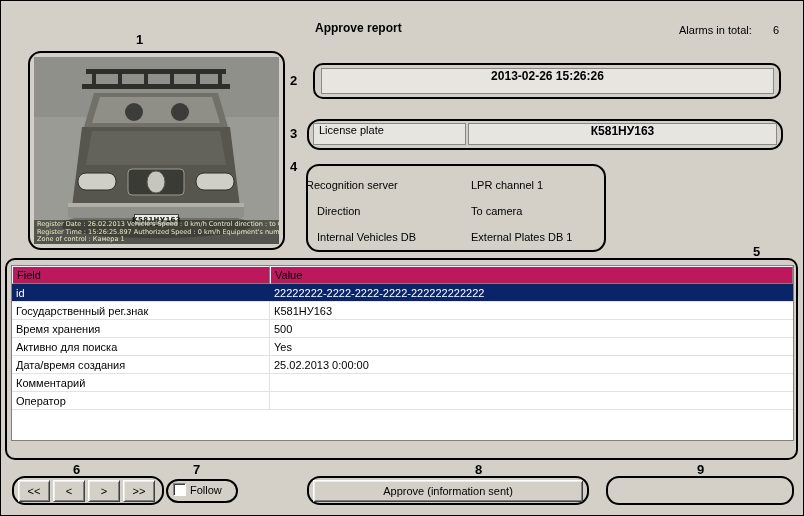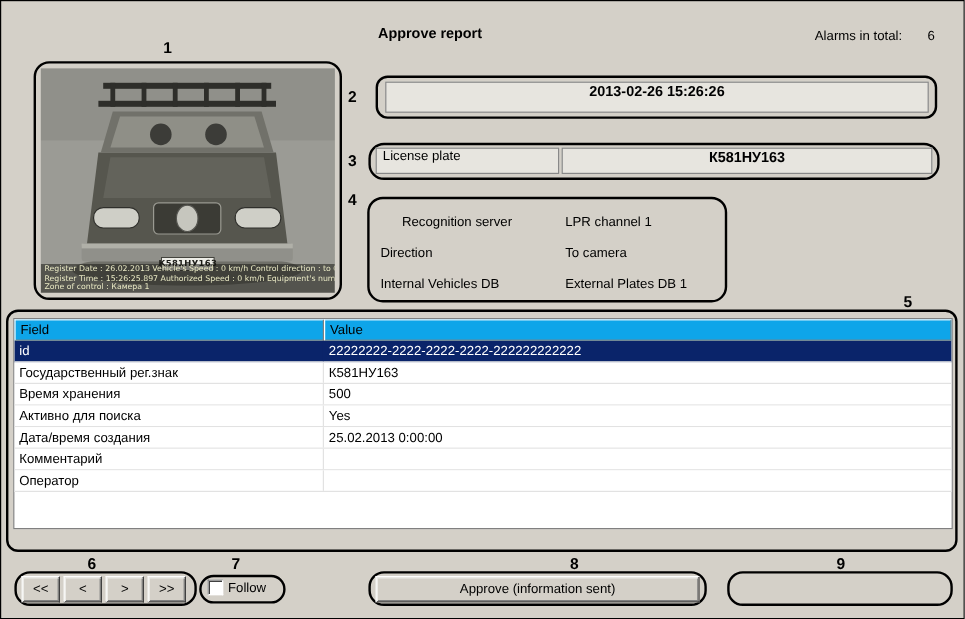--- a/index.html
+++ b/index.html
@@ -41,21 +41,21 @@
     font-size:7px;font-weight:bold;display:flex;align-items:center;justify-content:center;
     font-family:"DejaVu Sans",sans-serif;letter-spacing:0.3px;
   }
   
   .table{
     position:absolute;left:10px;top:264px;width:783px;height:176px;
     background:#fff;border:1px solid #808080;font-size:11px;overflow:hidden;
   }
   .thead{display:flex;height:18px;}
   .th{
-    background:#0ea5e9;border:1px solid;border-color:#ffffff #808080 #808080 #ffffff;
+    background:#be185d;border:1px solid;border-color:#ffffff #808080 #808080 #ffffff;
     padding:1px 4px;display:flex;align-items:center;
   }
   .col1{width:258px;}
   .col2{flex:1;}
   .trow{display:flex;height:18px;border-bottom:1px solid #e2e2e2;background:#fff;}
   .td{padding:0 4px;display:flex;align-items:center;white-space:nowrap;overflow:hidden;}
   .td.col1{border-right:1px solid #e2e2e2;}
   .trow.selected{background:#0a246a;color:#fff;justify-content:space-between;}
   .trow.selected .td.col1{border-right-color:#0a246a;}
   
@@ -134,21 +134,21 @@
     <span class="bold">2013-02-26 15:26:26</span>
   </div>
 
   <div class="field" style="left:312px;top:122px;width:153px;height:22px;">
     <span>License plate</span>
   </div>
   <div class="field center" style="left:467px;top:122px;width:309px;height:22px;">
     <span class="bold">К581НУ163</span>
   </div>
 
-  <div class="abs lbl" style="left:334px;top:178px;">Recognition server</div>
+  <div class="abs lbl" style="left:305px;top:178px;">Recognition server</div>
   <div class="abs lbl" style="left:470px;top:178px;">LPR channel 1</div>
   <div class="abs lbl" style="left:316px;top:204px;">Direction</div>
   <div class="abs lbl" style="left:470px;top:204px;">To camera</div>
   <div class="abs lbl" style="left:316px;top:230px;">Internal Vehicles DB</div>
   <div class="abs lbl" style="left:470px;top:230px;">External Plates DB 1</div>
 
   <div class="table">
     <div class="thead">
       <div class="th col1">Field</div>
       <div class="th col2">Value</div>

